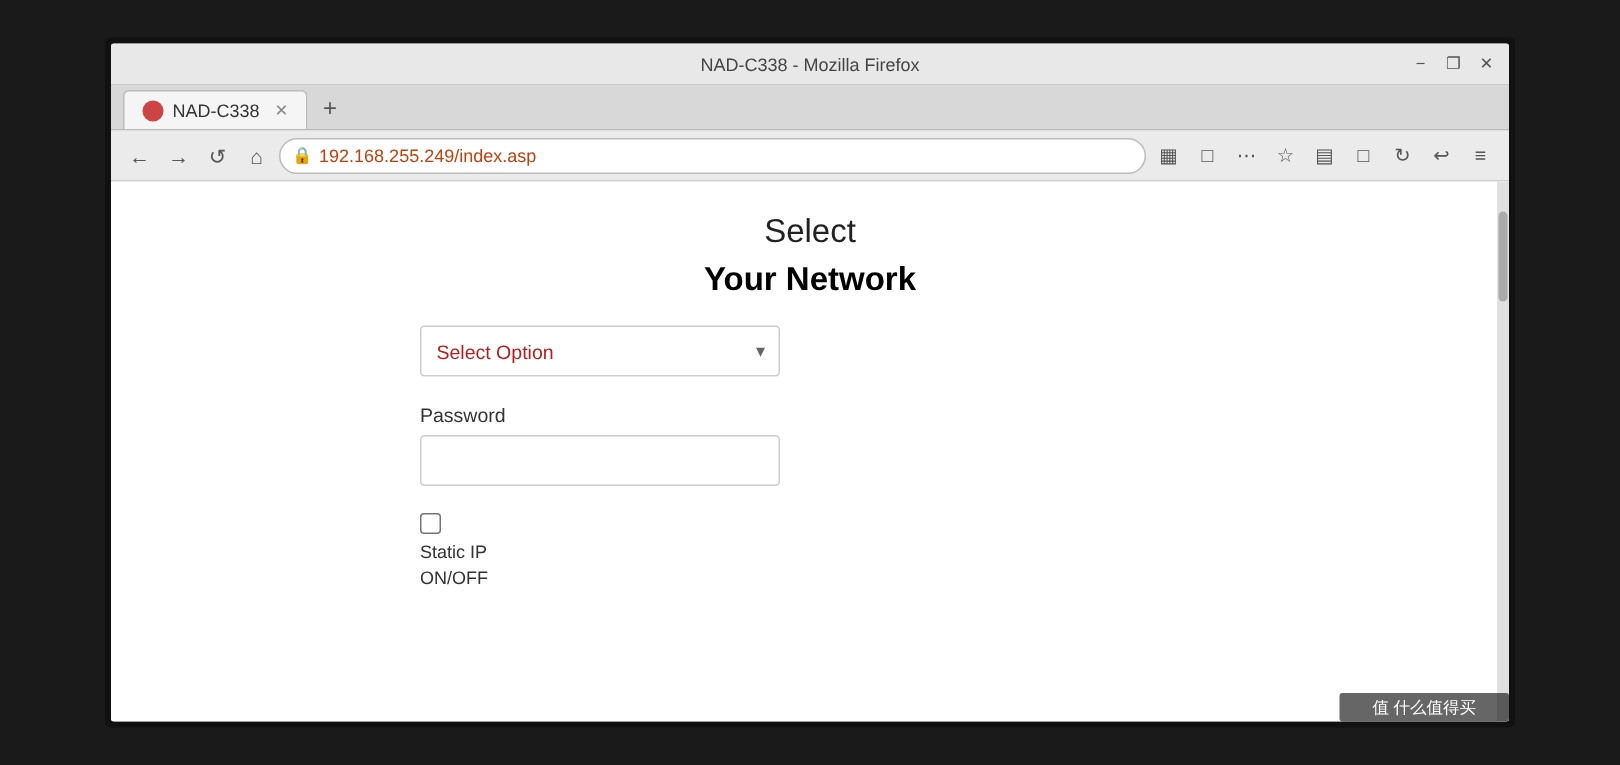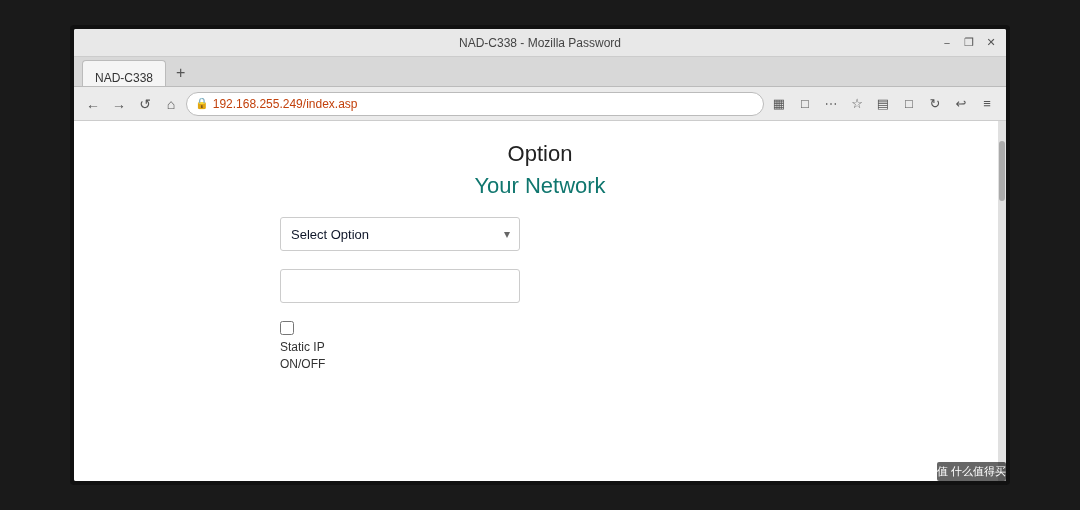--- a/index.html
+++ b/index.html
@@ -89,21 +89,20 @@
       border: 1px solid #bbb;
       border-bottom: none;
       border-radius: 4px 4px 0 0;
       padding: 4px 12px;
       font-size: 12px;
       color: #333;
       display: flex;
       align-items: center;
       gap: 6px;
       height: 26px;
-      flex-direction: column;
     }
 
     .tab-favicon {
       width: 14px;
       height: 14px;
       background: #c44;
       border-radius: 50%;
     }
 
     .tab-close {
@@ -197,22 +196,22 @@
       position: relative;
     }
 
     .page-inner {
       width: 600px;
       padding: 20px 40px 40px;
     }
 
     .page-heading {
       font-size: 22px;
-      font-weight: normal;
-      color: #0f766e;
+      font-weight: bold;
+      color: #000000;
       margin-bottom: 18px;
       text-align: center;
     }
 
     
     .scrollbar {
       position: absolute;
       right: 0;
       top: 0;
       bottom: 0;
@@ -247,21 +246,21 @@
     }
 
     .select-field {
       width: 100%;
       height: 34px;
       border: 1px solid #ccc;
       border-radius: 3px;
       background: white;
       padding: 0 30px 0 10px;
       font-size: 13px;
-      color: #0f172a;
+      color: #b91c1c;
       appearance: none;
       cursor: pointer;
     }
 
     .select-arrow {
       position: absolute;
       right: 10px;
       top: 50%;
       transform: translateY(-50%);
       font-size: 12px;
@@ -307,40 +306,40 @@
       line-height: 1.4;
     }
 
     .watermark {
       position: absolute;
       bottom: 4px;
       right: 4px;
       background: rgba(0,0,0,0.6);
       color: white;
       font-size: 11px;
-      padding: 2px 0;
+      padding: 2px 22px;
       border-radius: 2px;
     }
 
     .partial-header {
       text-align: center;
       font-size: 22px;
       font-weight: normal;
       color: #222;
       margin-bottom: 6px;
     }
   </style>
 </head>
 <body>
 
 <div class="monitor">
   <div class="browser">
 
     <div class="title-bar">
-      <span class="title-bar-text">NAD-C338 - Mozilla Password</span>
+      <span class="title-bar-text">NAD-C338 - Mozilla Firefox</span>
       <div class="window-controls">
         <div class="window-control">−</div>
         <div class="window-control">❐</div>
         <div class="window-control">✕</div>
       </div>
     </div>
 
     <div class="tab-bar">
       <div class="tab">
         <div class="tab-favicon"></div>
@@ -370,33 +369,34 @@
         <div class="nav-right-btn">□</div>
         <div class="nav-right-btn">↻</div>
         <div class="nav-right-btn">↩</div>
         <div class="nav-right-btn">≡</div>
       </div>
     </div>
 
     <div class="page-content">
       <div class="page-inner">
 
-        <div class="partial-header">Option</div>
+        <div class="partial-header">Select</div>
         <div class="page-heading">Your Network</div>
 
         <div class="form-group">
           <div class="select-wrapper">
             <select class="select-field">
               <option value="">Select Option</option>
             </select>
             <span class="select-arrow">▾</span>
           </div>
         </div>
 
         <div class="form-group">
+          <label class="form-label">Password</label>
           <input type="password" class="text-input" value="" style="">
         </div>
 
         <div class="checkbox-row">
           <div class="checkbox-group">
             <input type="checkbox" class="checkbox-input" style="">
             <label class="checkbox-label">Static IP<br>ON/OFF</label>
           </div>
         </div>
 

